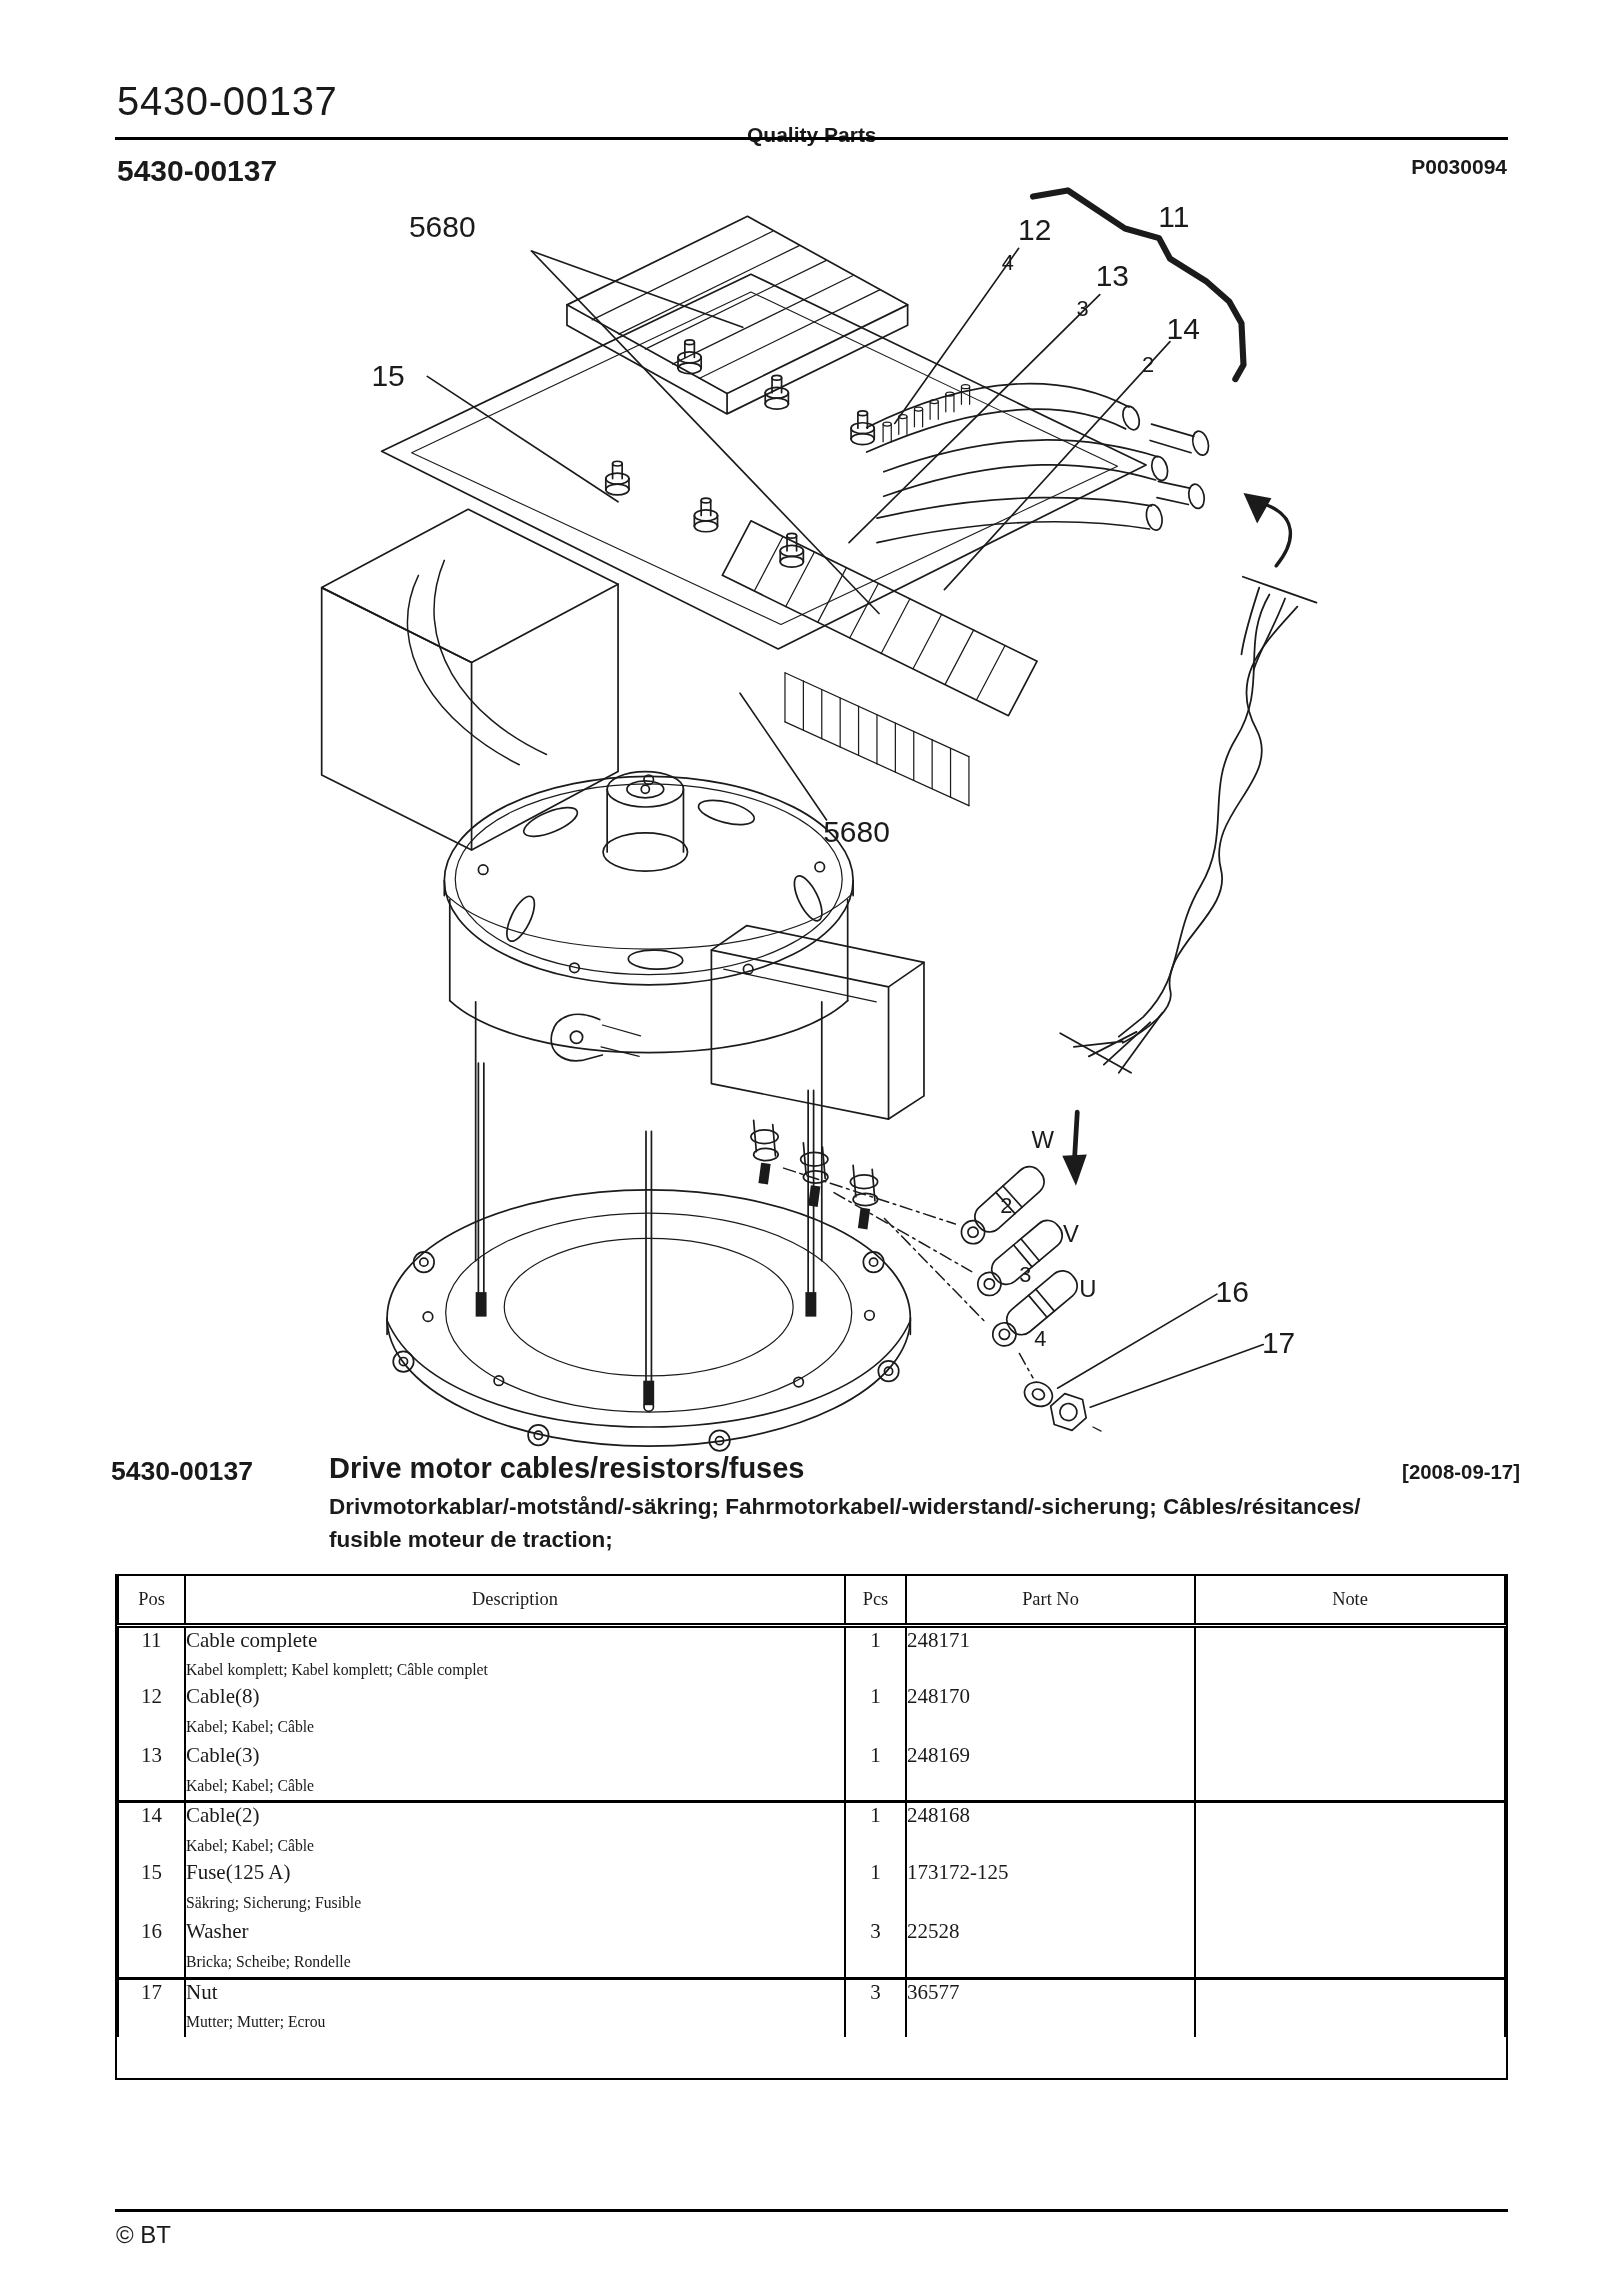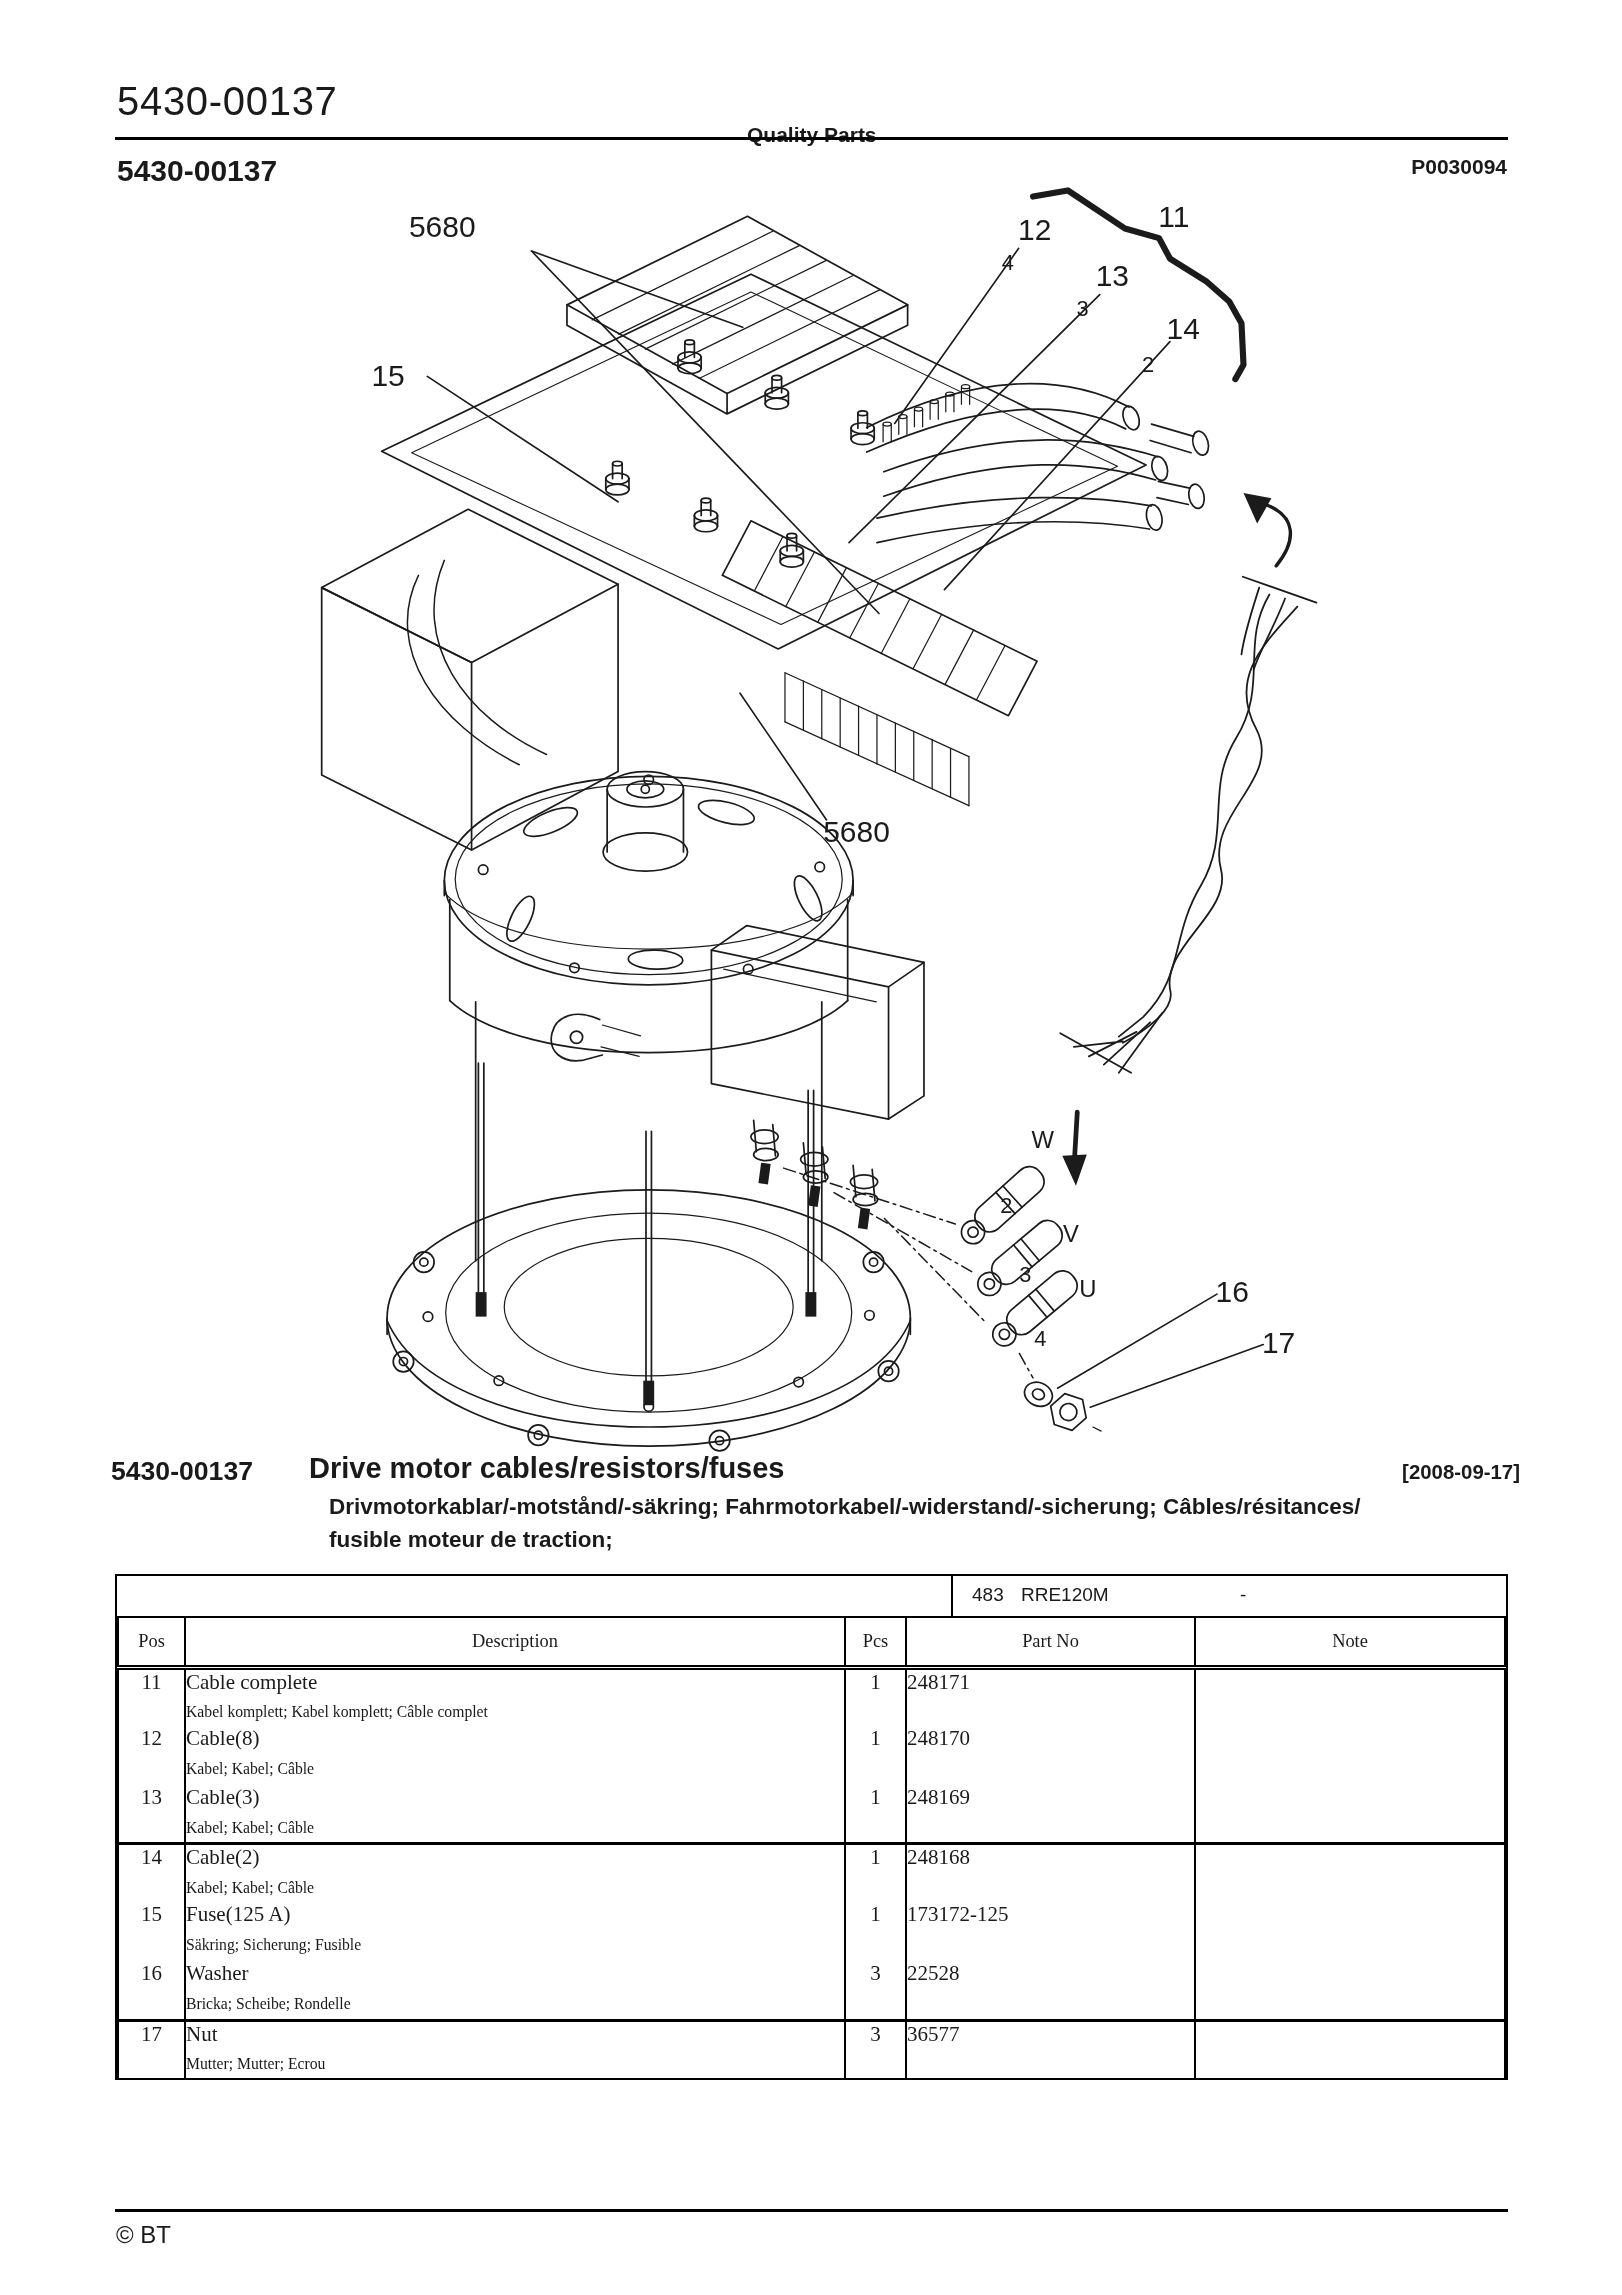--- a/index.html
+++ b/index.html
@@ -18,21 +18,21 @@
 
   
   #diagram{left:259px;top:177px;width:1131px;height:1275px;}
   #diagram text{fill:#1b1b1b;font-family:"Liberation Sans",sans-serif;}
   #diagram .co-major{font-size:44px;}
   #diagram .co-minor{font-size:32px;}
   #diagram .co-terminal{font-size:35px;}
 
   
   #sec-doc{left:111px;top:1456px;font-size:26.6px;font-weight:700;}
-  #sec-title{left:309px;top:1452px;font-size:29px;font-weight:700;}
+  #sec-title{left:329px;top:1452px;font-size:29px;font-weight:700;}
   #sec-date{top:1461px;right:102px;font-size:20.4px;font-weight:700;}
   .subtitle{left:329px;font-size:22.5px;font-weight:700;}
   #sec-sub1{top:1494px;}
   #sec-sub2{top:1527px;}
 
   
   #table-wrap{left:115px;top:1574px;width:1393px;height:506px;border:2.7px solid #000;box-sizing:border-box;}
   #model-band{position:relative;height:40px;border-bottom:2.7px solid #000;}
   #model-divider{position:absolute;left:834px;top:0;bottom:0;width:2px;background:#000;}
   #model-band .mtxt{position:absolute;top:8.2px;font-size:19px;}
@@ -330,26 +330,20 @@
     </g>
 </svg>
 
 <div class="abs" id="sec-doc">5430-00137</div>
 <div class="abs" id="sec-title">Drive motor cables/resistors/fuses</div>
 <div class="abs" id="sec-date">[2008-09-17]</div>
 <div class="abs subtitle" id="sec-sub1">Drivmotorkablar/-motstånd/-säkring; Fahrmotorkabel/-widerstand/-sicherung; Câbles/résitances/</div>
 <div class="abs subtitle" id="sec-sub2">fusible moteur de traction;</div>
 
 <div class="abs" id="table-wrap">
-  <div id="model-band">
-    <div id="model-divider"></div>
-    <span class="mtxt" id="mb-code">483</span>
-    <span class="mtxt" id="mb-model">RRE120M</span>
-    <span class="mtxt" id="mb-serial">-</span>
-  </div>
   <table class="parts">
     <colgroup>
       <col style="width:67px">
         <col style="width:660px">
         <col style="width:61px">
         <col style="width:289px">
         <col>
     </colgroup>
     <thead>
       <tr id="cols-row">

